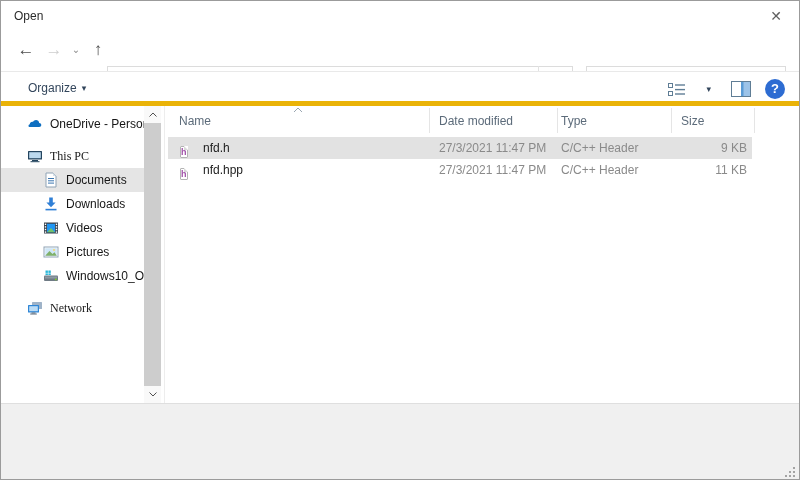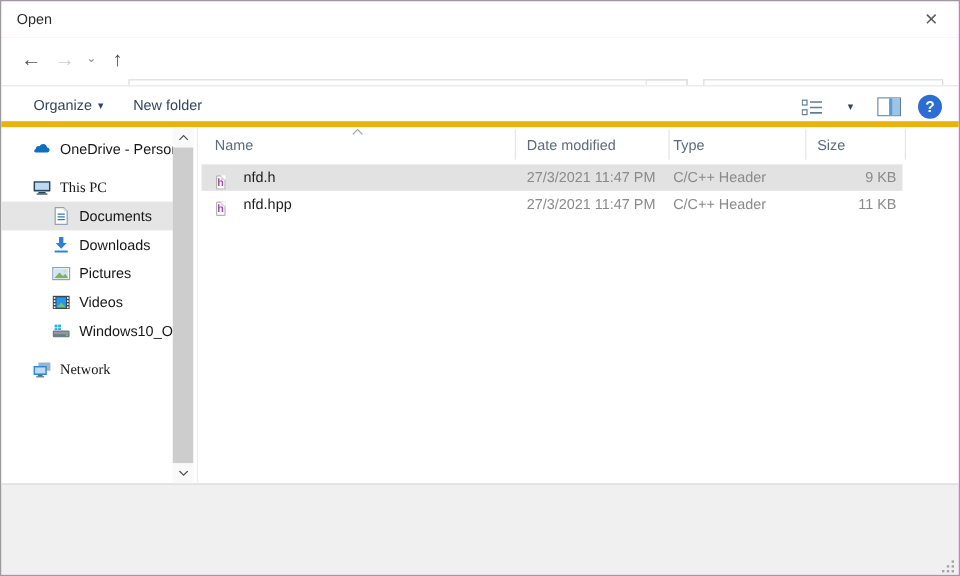--- a/index.html
+++ b/index.html
@@ -1,18 +1,18 @@
 <!DOCTYPE html>
 <html><head>
 <meta charset="utf-8">
 <style>
   * { margin:0; padding:0; box-sizing:border-box; }
   html,body { background:#d7d7d7; }
   body { font-family:"Liberation Sans","DejaVu Sans",sans-serif; font-size:12px; color:#1c1c1c; }
-  .dialog { position:relative; width:800px; height:480px; background:#f0abfc; border:1px solid #9b9b9b; overflow:hidden; }
+  .dialog { position:relative; width:800px; height:480px; background:#15803d; border:1px solid #9b9b9b; overflow:hidden; }
 
   
   .titlebar { position:absolute; left:0; top:0; right:0; height:30px; background:#fff; }
   .title { position:absolute; left:13px; top:0; line-height:30px; font-size:12px; color:#2b2b2b; }
   .close-btn { position:absolute; right:0; top:0; width:46px; height:30px; text-align:center; line-height:30px; font-size:14px; color:#5f5f5f; cursor:default; }
 
   
   .navrow { position:absolute; left:0; top:30px; right:0; height:40px; background:#fff; }
   .nav-ic { position:absolute; top:0; height:40px; line-height:38px; text-align:center; font-size:17px; }
   .ic-back    { left:10px;  width:30px; color:#4f4f4f; }
@@ -127,21 +127,20 @@
       <svg class="search-ic" width="13" height="13" viewBox="0 0 13 13">
           <circle cx="5.2" cy="5.2" r="4.2" fill="none" stroke="#6e6e6e" stroke-width="1.2"></circle>
           <line x1="8.4" y1="8.4" x2="12.2" y2="12.2" stroke="#6e6e6e" stroke-width="1.2"></line>
         </svg>
       <input placeholder="Search include" style="">
     </div>
   </div>
 
   <div class="toolbar">
     <span class="tb-item tb-organize"><span>Organize</span><span class="tb-caret">▾</span></span>
-    <span class="tb-item tb-newfolder">New folder</span>
     <div class="tb-icons">
       <span class="tb-icon">
         <svg width="18" height="15" viewBox="0 0 18 15">
             <g stroke="#5f7d95" fill="none">
               <rect x="0.5" y="1.5" width="4" height="4"></rect>
               <rect x="0.5" y="9.5" width="4" height="4"></rect>
               <line x1="7" y1="3" x2="17" y2="3" stroke-width="1.4"></line>
               <line x1="7" y1="7.6" x2="17" y2="7.6" stroke-width="1.4"></line>
               <line x1="7" y1="12" x2="17" y2="12" stroke-width="1.4"></line>
             </g>
@@ -200,49 +199,49 @@
           <svg class="si" viewBox="0 0 16 16">
               <polygon points="8,11.2 3.4,6.6 6.2,6.6 6.2,1.5 9.8,1.5 9.8,6.6 12.6,6.6" fill="#2f7fd6"></polygon>
               <rect x="2.5" y="12.8" width="11" height="1.6" fill="#2f7fd6"></rect>
             </svg>
           <span>Downloads</span>
         </div>
 
 
         <div class="side-item lvl1">
           <svg class="si" viewBox="0 0 16 16">
-              <rect x="1" y="3" width="14" height="10" fill="#fff" stroke="#8fa3b5"></rect>
-              <rect x="2.2" y="4.2" width="11.6" height="7.6" fill="#cfe6f7"></rect>
-              <polygon points="2.2,11.8 6.5,7 9.5,10 11.5,8.2 13.8,11.8" fill="#7fb069"></polygon>
-              <circle cx="11" cy="6" r="1.1" fill="#f5d76e"></circle>
-            </svg>
-          <span>Pictures</span>
-        </div>
-
-        <div class="side-item lvl1">
-          <svg class="si" viewBox="0 0 16 16">
               <rect x="1" y="2.5" width="14" height="11" fill="#3a4450"></rect>
               <rect x="4" y="3.8" width="8" height="8.4" fill="#2196f3"></rect>
               <polygon points="4,12.2 8,8 12,12.2" fill="#6fc26f"></polygon>
               <g fill="#fff">
                 <rect x="1.8" y="3.6" width="1.4" height="1.4"></rect>
                 <rect x="1.8" y="6.2" width="1.4" height="1.4"></rect>
                 <rect x="1.8" y="8.8" width="1.4" height="1.4"></rect>
                 <rect x="1.8" y="11.4" width="1.4" height="1.4"></rect>
                 <rect x="12.8" y="3.6" width="1.4" height="1.4"></rect>
                 <rect x="12.8" y="6.2" width="1.4" height="1.4"></rect>
                 <rect x="12.8" y="8.8" width="1.4" height="1.4"></rect>
                 <rect x="12.8" y="11.4" width="1.4" height="1.4"></rect>
               </g>
             </svg>
           <span>Videos</span>
         </div>
 
         <div class="side-item lvl1">
           <svg class="si" viewBox="0 0 16 16">
+              <rect x="1" y="3" width="14" height="10" fill="#fff" stroke="#8fa3b5"></rect>
+              <rect x="2.2" y="4.2" width="11.6" height="7.6" fill="#cfe6f7"></rect>
+              <polygon points="2.2,11.8 6.5,7 9.5,10 11.5,8.2 13.8,11.8" fill="#7fb069"></polygon>
+              <circle cx="11" cy="6" r="1.1" fill="#f5d76e"></circle>
+            </svg>
+          <span>Pictures</span>
+        </div>
+
+        <div class="side-item lvl1">
+          <svg class="si" viewBox="0 0 16 16">
               <rect x="1" y="7.5" width="14" height="5.5" rx="1" fill="#6f7b85"></rect>
               <rect x="2" y="8.5" width="12" height="2" fill="#8d99a3"></rect>
               <circle cx="12.8" cy="11.4" r="0.9" fill="#7ed321"></circle>
               <g fill="#29b6d8">
                 <rect x="2.5" y="2.5" width="2.4" height="2.4"></rect>
                 <rect x="5.4" y="2.5" width="2.4" height="2.4"></rect>
                 <rect x="2.5" y="5.4" width="2.4" height="1.6"></rect>
                 <rect x="5.4" y="5.4" width="2.4" height="1.6"></rect>
               </g>
             </svg>

